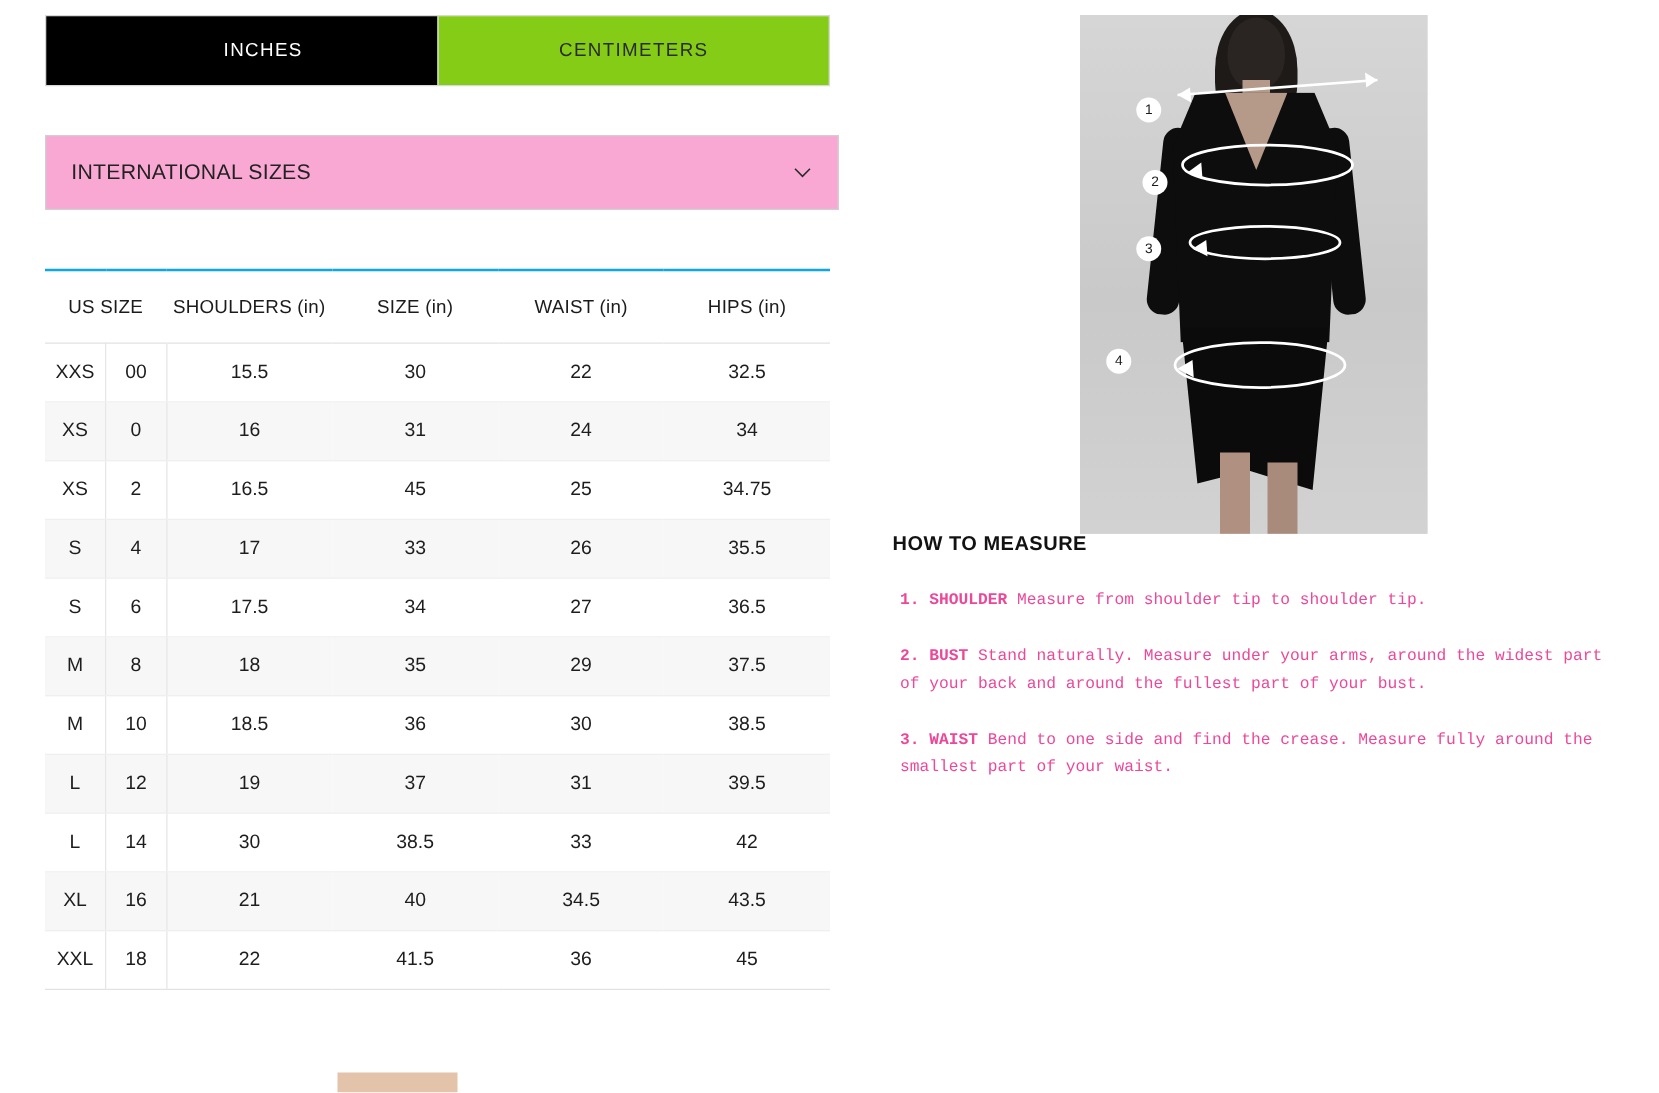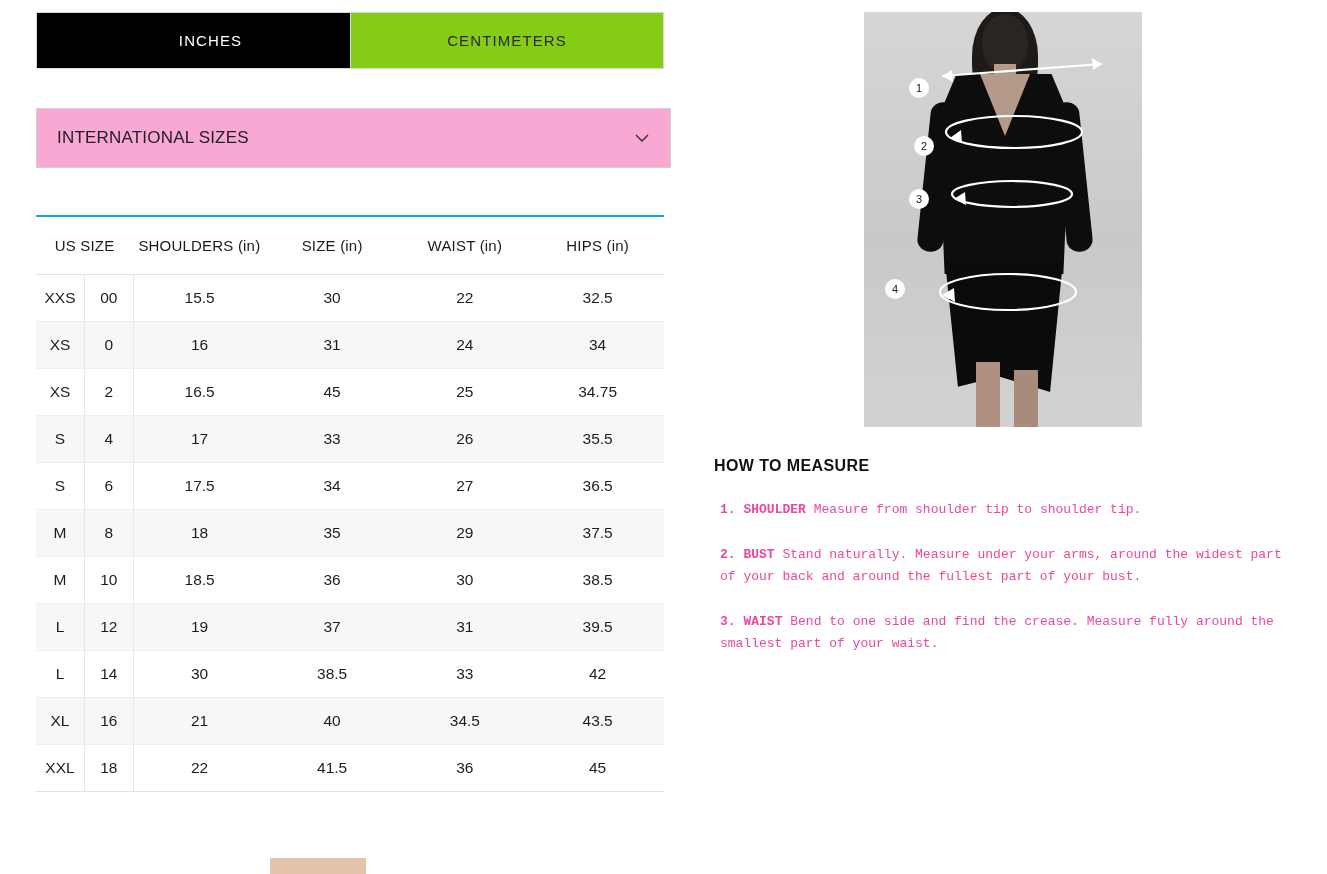--- a/index.html
+++ b/index.html
@@ -215,21 +215,20 @@
     width: 20px; height: 20px;
     border-radius: 50%;
     background: #ffffff;
     color: #1a1a1a;
     font-size: 11px;
     display: flex; align-items: center; justify-content: center;
     font-family: "Liberation Sans", sans-serif;
   }
 
   .how-title {
-    margin-top: 30px;
     font-size: 16px;
     font-weight: bold;
     letter-spacing: .4px;
     color: #121212;
   }
   .how-item {
     margin-top: 24px;
     font-size: 13px;
     line-height: 1.65;
     color: #ec4899;

